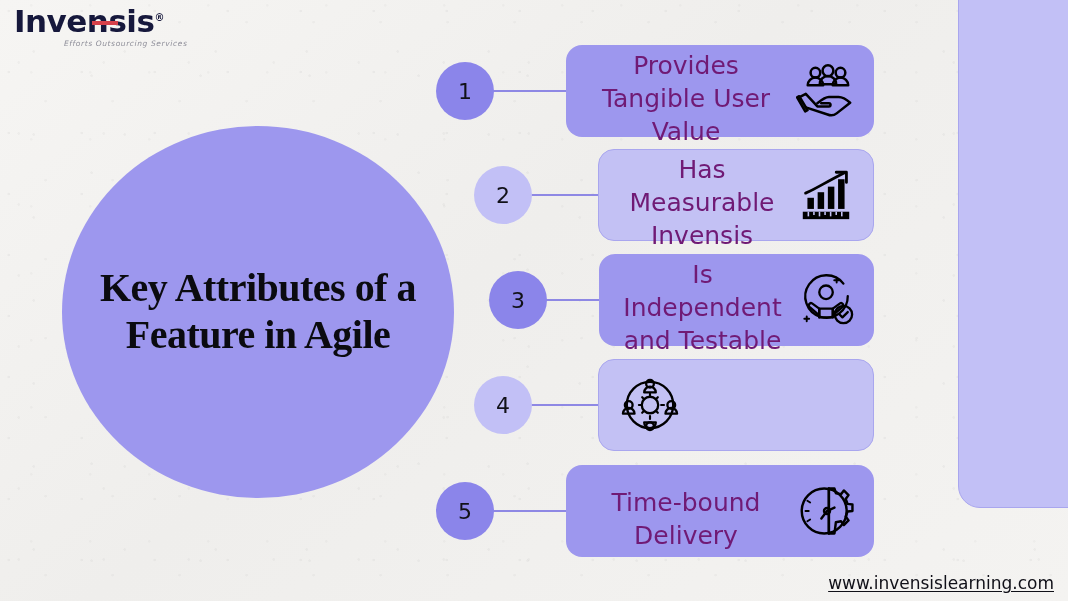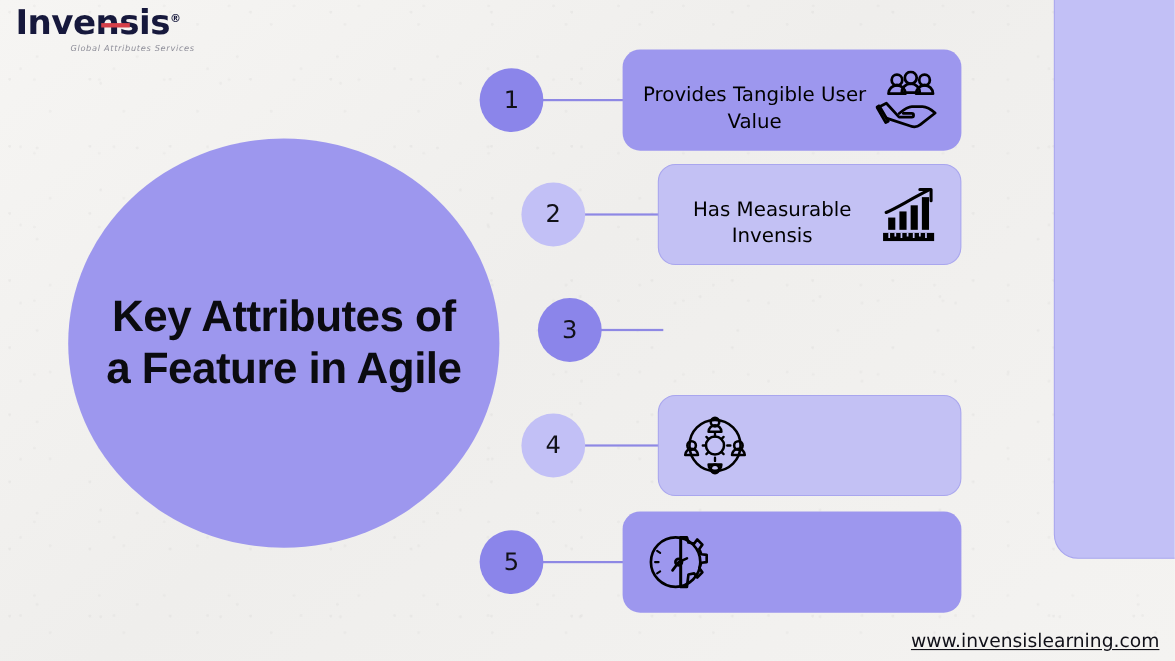--- a/index.html
+++ b/index.html
@@ -89,21 +89,21 @@
     top: 126px;
     width: 392px;
     height: 372px;
     border-radius: 50%;
     background: #9d97ee;
     display: flex;
     align-items: center;
     justify-content: center;
   }
   .hero-title {
-    font-family: Liberation Sans, sans-serif;
+    font-family: Liberation Serif, serif;
     font-weight: 700;
     font-size: 40px;
     line-height: 1.17;
     color: #0b0b10;
     text-align: center;
     letter-spacing: -0.5px;
     padding: 0 26px;
   }
 
   
@@ -145,23 +145,23 @@
     height: 92px;
     border-radius: 16px;
     display: flex;
     align-items: center;
     padding: 0 14px 0 18px;
     box-sizing: border-box;
   }
   .card-text {
     flex: 1 1 auto;
     font-family: "DejaVu Sans", sans-serif;
-    font-size: 18px;
+    font-size: 25px;
     line-height: 1.32;
-    color: #000000;
+    color: #701a75;
     text-align: center;
     padding-right: 6px;
     margin-top: 15px;
   }
   .card-icon {
     flex: 0 0 auto;
     width: 66px;
     height: 62px;
     display: flex;
     align-items: center;
@@ -206,21 +206,21 @@
 
 <div id="canvas">
 
   <div class="side-panel"></div>
 
   <div class="logo">
     <div class="logo-word">
       <span>Invensis</span><span class="logo-reg">®</span>
       <span class="logo-bar"></span>
     </div>
-    <div class="logo-tag">Global Attributes Services</div>
+    <div class="logo-tag">Efforts Outsourcing Services</div>
   </div>
 
   <div class="hero-circle">
     <div class="hero-title">Key Attributes of a Feature in Agile</div>
   </div>
 
   <div class="row v-dark" id="row-1">
     <div class="num-circle">1</div>
     <div class="connector"></div>
     <div class="card">
@@ -269,20 +269,38 @@
             <line x1="47" y1="46" x2="47" y2="51"></line>
           </g>
         </svg>
       </div>
     </div>
   </div>
 
   <div class="row v-dark" id="row-3">
     <div class="num-circle">3</div>
     <div class="connector"></div>
+    <div class="card">
+      <div class="card-text">Is Independent and Testable</div>
+      <div class="card-icon">
+        <svg viewBox="0 0 60 58" width="58" height="56" fill="none" stroke="#000" stroke-width="2.4" stroke-linecap="round" stroke-linejoin="round">
+          <path d="M47 12a22 22 0 1 0 4.5 13"></path>
+          <circle cx="29" cy="21" r="7"></circle>
+          <path d="M22 47v-9l-7.5-5.5c-2-1.5-4.6 1.8-2.7 3.6L22 45"></path>
+          <path d="M36 47v-9l7.5-5.5c2-1.5 4.6 1.8 2.7 3.6L36 45"></path>
+          <path d="M22 38h14v9H22z"></path>
+          <circle cx="47" cy="44" r="9"></circle>
+          <path d="M43 44l3 3 5.5-5.5"></path>
+          <g stroke-width="2">
+            <path d="M40 6v5M37.5 8.5h5"></path>
+            <path d="M9 46v5M6.5 48.5h5"></path>
+          </g>
+        </svg>
+      </div>
+    </div>
   </div>
 
   <div class="row v-light" id="row-4">
     <div class="num-circle">4</div>
     <div class="connector"></div>
     <div class="card">
       <div class="card-icon">
         <svg viewBox="0 0 60 60" width="58" height="58" fill="none" stroke="#000" stroke-width="2.4" stroke-linecap="round" stroke-linejoin="round">
           <circle cx="30" cy="30" r="24"></circle>
           <circle cx="30" cy="30" r="8.5"></circle>
@@ -299,20 +317,21 @@
           <path d="M46 39c0-3.3 2.7-6 6-6s6 2.7 6 6z"></path>
         </svg>
       </div>
     </div>
   </div>
 
   <div class="row v-dark" id="row-5">
     <div class="num-circle">5</div>
     <div class="connector"></div>
     <div class="card">
+      <div class="card-text">Time-bound Delivery</div>
       <div class="card-icon">
         <svg viewBox="0 0 62 62" width="60" height="58" fill="none" stroke="#000" stroke-width="2.6" stroke-linecap="round" stroke-linejoin="round">
           <circle cx="28" cy="31" r="24"></circle>
           <path d="M33 7h6l1.5 5 5.5 1 3-4 5 5-3 4.2 2 5.2 5.2.6v7l-5.2.6-2 5.2 3 4.2-5 5-3-4-5.5 1L39 55h-6z"></path>
           <line x1="33" y1="7" x2="33" y2="55"></line>
           <circle cx="31" cy="31" r="3.2"></circle>
           <path d="M31 31l8-3.6M31 31l-6 8"></path>
           <g stroke-width="2">
             <line x1="10" y1="20" x2="13" y2="22"></line>
             <line x1="10" y1="42" x2="13" y2="40"></line>

